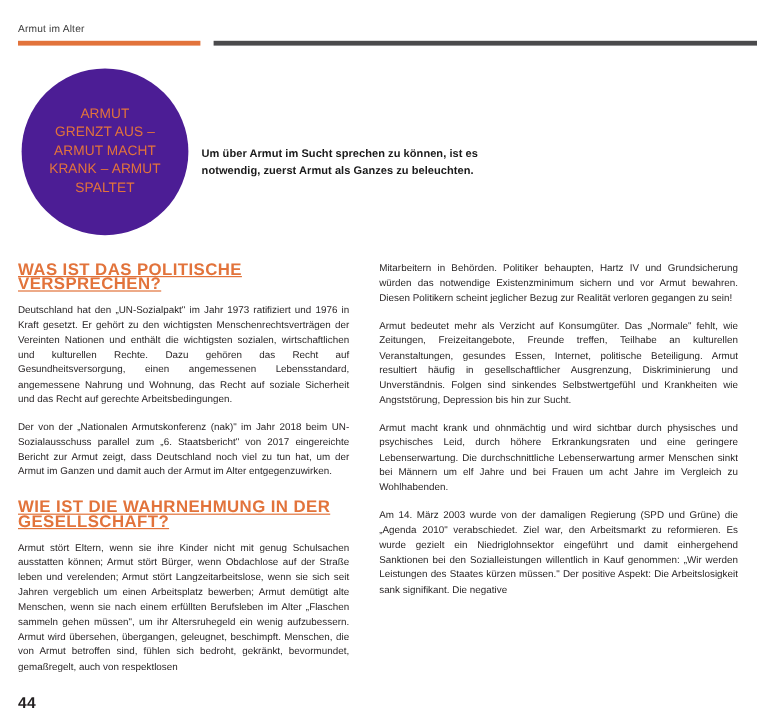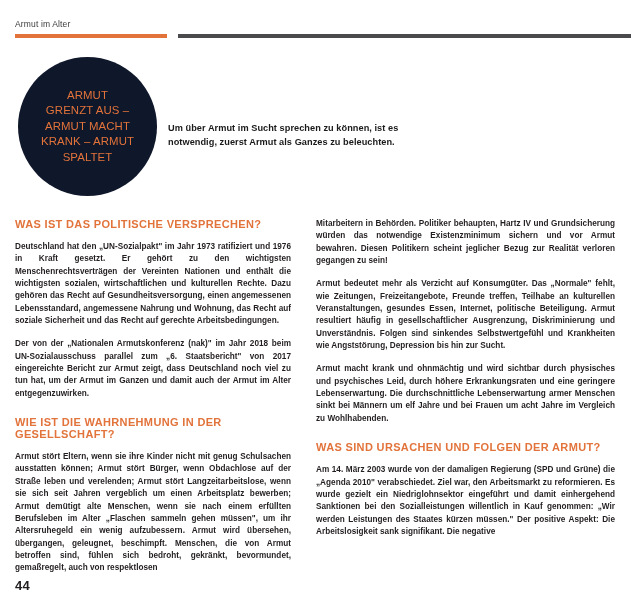--- a/index.html
+++ b/index.html
@@ -54,21 +54,21 @@
   }
 
   
   .circle {
     position: absolute;
     left: 18px;
     top: 57px;
     width: 139px;
     height: 139px;
     border-radius: 50%;
-    background: #0f172a;
+    background: #4c1d95;
     display: flex;
     align-items: center;
     justify-content: center;
     box-sizing: border-box;
   }
   .circle-text {
     color: #e2733b;
     font-size: 11.4px;
     line-height: 15.6px;
     text-align: center;
@@ -101,38 +101,38 @@
   .col {
     position: absolute;
     top: 0;
     width: 276px;
   }
   .col-left  { left: 15px; }
   .col-right { left: 316px; width: 299px; }
 
   .sec-head {
     color: #e2733b;
-    font-size: 11px;
+    font-size: 14px;
     font-weight: bold;
     line-height: 12px;
     letter-spacing: 0.35px;
     margin: 0 0 11px 0;
     text-transform: uppercase;
+    text-decoration: underline;
   }
   .sec-head.spaced { margin-top: 16px; }
 
   p.body {
     margin: 0 0 11px 0;
     font-size: 8.2px;
     line-height: 12.35px;
     text-align: justify;
     color: #231f20;
     letter-spacing: 0.02px;
     hyphens: none;
-    font-weight: bold;
   }
   p.body.tight { margin-bottom: 0; }
 
   
   .folio {
     position: absolute;
     left: 15px;
     top: 578px;
     font-size: 13px;
     font-weight: bold;
@@ -172,21 +172,20 @@
       <p class="body tight">Armut stört Eltern, wenn sie ihre Kinder nicht mit genug Schulsachen ausstatten können; Armut stört Bürger, wenn Obdachlose auf der Straße leben und verelenden; Armut stört Langzeitarbeitslose, wenn sie sich seit Jahren vergeblich um einen Arbeitsplatz bewerben; Armut demütigt alte Menschen, wenn sie nach einem erfüllten Berufsleben im Alter „Flaschen sammeln gehen müssen", um ihr Altersruhegeld ein wenig aufzubessern. Armut wird übersehen, übergangen, geleugnet, beschimpft. Menschen, die von Armut betroffen sind, fühlen sich bedroht, gekränkt, bevormundet, gemaßregelt, auch von respektlosen</p>
 
     </div>
 
     <div class="col col-right">
 
       <p class="body">Mitarbeitern in Behörden. Politiker behaupten, Hartz IV und Grundsicherung würden das notwendige Existenzminimum sichern und vor Armut bewahren. Diesen Politikern scheint jeglicher Bezug zur Realität verloren gegangen zu sein!</p>
       <p class="body">Armut bedeutet mehr als Verzicht auf Konsumgüter. Das „Normale" fehlt, wie Zeitungen, Freizeitangebote, Freunde treffen, Teilhabe an kulturellen Veranstaltungen, gesundes Essen, Internet, politische Beteiligung. Armut resultiert häufig in gesellschaftlicher Ausgrenzung, Diskriminierung und Unverständnis. Folgen sind sinkendes Selbstwertgefühl und Krankheiten wie Angststörung, Depression bis hin zur Sucht.</p>
       <p class="body">Armut macht krank und ohnmächtig und wird sichtbar durch physisches und psychisches Leid, durch höhere Erkrankungsraten und eine geringere Lebenserwartung. Die durchschnittliche Lebenserwartung armer Menschen sinkt bei Männern um elf Jahre und bei Frauen um acht Jahre im Vergleich zu Wohlhabenden.</p>
 
-      <div class="sec-head spaced">WAS SIND URSACHEN UND FOLGEN DER ARMUT?</div>
       <p class="body tight">Am 14. März 2003 wurde von der damaligen Regierung (SPD und Grüne) die „Agenda 2010" verabschiedet. Ziel war, den Arbeitsmarkt zu reformieren. Es wurde gezielt ein Niedriglohnsektor eingeführt und damit einhergehend Sanktionen bei den Sozialleistungen willentlich in Kauf genommen: „Wir werden Leistungen des Staates kürzen müssen." Der positive Aspekt: Die Arbeitslosigkeit sank signifikant. Die negative</p>
 
     </div>
 
   </div>
 
   <div class="folio">44</div>
 
 </div>
 

